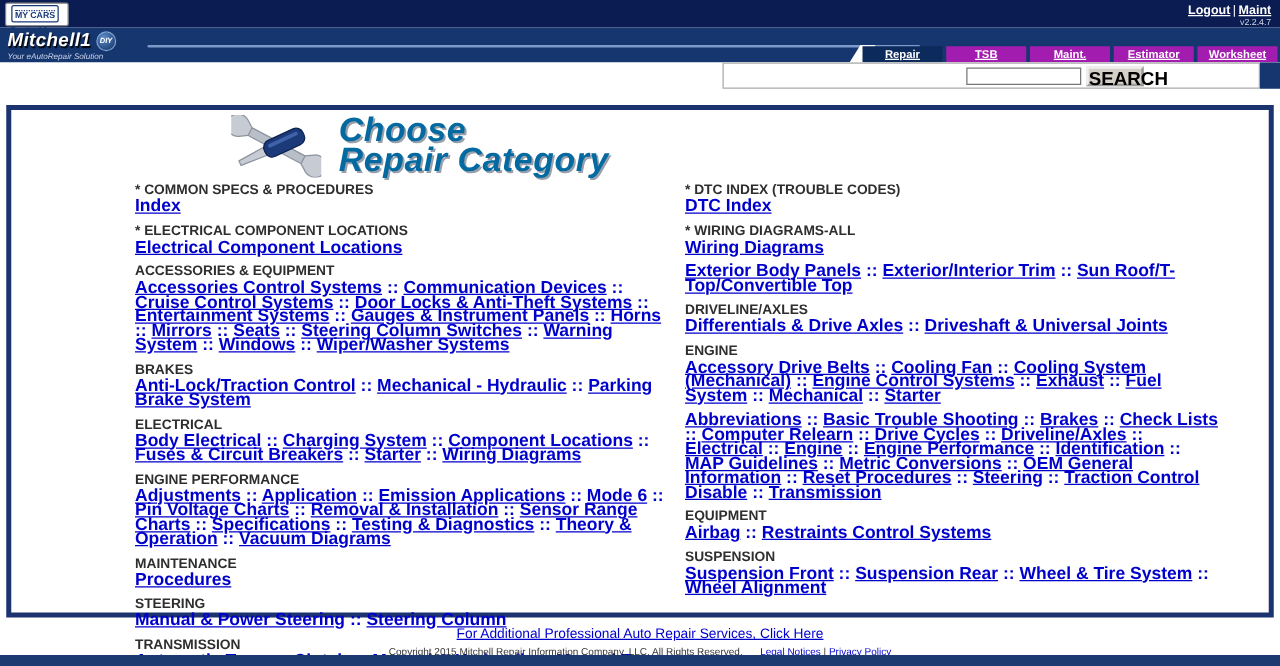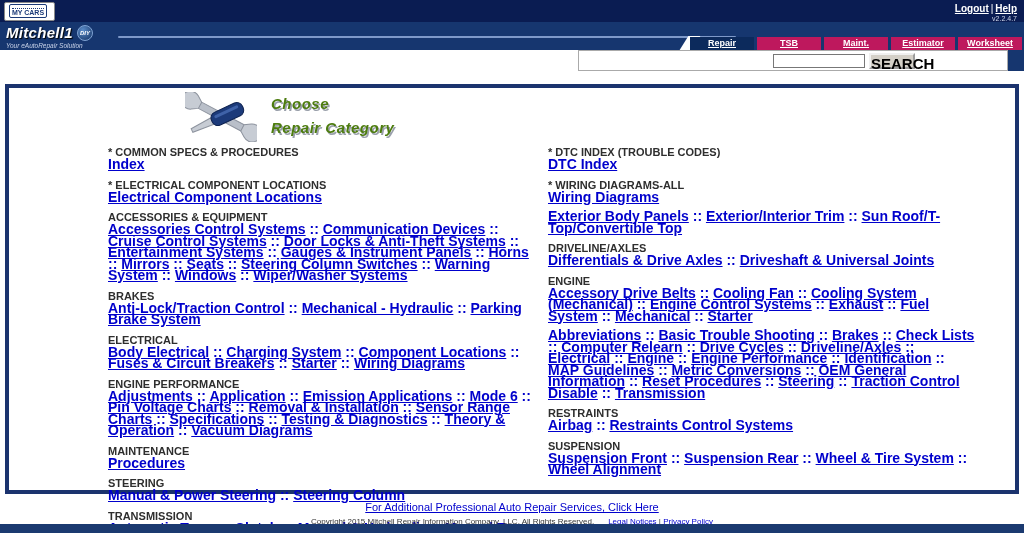--- a/index.html
+++ b/index.html
@@ -20,38 +20,38 @@
   
   .navbar { position:absolute; top:22px; left:0; width:1024px; height:28px; background:#16366f; }
   .logo { position:absolute; left:6px; top:24px; }
   .brand-row { display:flex; align-items:flex-end; gap:4px; }
   .brand { color:#fff; font-style:italic; font-weight:bold; font-size:15px; letter-spacing:0.3px; text-shadow:1px 1px 1px #000; }
   .diy-badge { width:16px; height:16px; border-radius:50%; background:radial-gradient(circle at 35% 30%, #5b8cc9, #123061); border:1px solid #7fa3d4; color:#fff; font-size:6px; font-weight:bold; font-style:italic; display:flex; align-items:center; justify-content:center; }
   .tagline { font-size:6.5px; color:#c8d2e8; font-style:italic; margin-top:1px; }
   .tabs-topline { position:absolute; top:36px; left:118px; width:618px; height:2px; background:#7e99c9; border-radius:2px; }
   .tab-diagonal { position:absolute; top:36px; left:684px; width:12px; height:14px; background:#fff; transform:skewX(-32deg); }
   .tabs { position:absolute; top:37px; right:2px; display:flex; gap:3px; }
-  .tab { width:64px; height:13px; background:#be185d; color:#fff; font-size:9px; font-weight:bold; text-align:center; text-decoration:underline; line-height:13px; cursor:pointer; }
+  .tab { width:64px; height:13px; background:#a21caf; color:#fff; font-size:9px; font-weight:bold; text-align:center; text-decoration:underline; line-height:13px; cursor:pointer; }
   .tab.active { background:#0c2a5c; }
 
   
   .crumb-row { position:absolute; top:50px; left:0; width:1024px; height:22px; background:#fff; }
   .breadcrumb { position:absolute; left:5px; top:4px; font-size:10px; font-weight:bold; color:#1b2f6b;margin-top:40px; }
   .breadcrumb a { color:#0000cc; text-decoration:underline; cursor:pointer; }
   .crumb-sep { color:#1b2f6b; padding:0 2px; }
   .crumb-current { color:#333; }
   .search-strip { position:absolute; top:0; left:578px; width:430px; height:21px; background:#fff; border:1px solid #aaa; }
   .search-input { position:absolute; right:142px; top:3px; width:92px; height:14px; border:1px solid #777; font-size:10px; padding:0 2px; }
   .search-btn { position:absolute; right:92px; top:2px; width:46px; height:16px; background:#d4d0c8; border:2px outset #f0f0f0; font-size:15px; font-weight:bold; color:#000; cursor:pointer; font-family:"Liberation Sans", sans-serif; }
   .search-cap { position:absolute; top:0; right:0; width:16px; height:21px; background:#16366f; }
 
   
   .content-box { position:absolute; top:84px; left:5px; width:1014px; height:410px; border:4px solid #1b336e; background:#fff; }
   .page-head { position:absolute; left:176px; top:4px; display:flex; align-items:flex-start; gap:14px; }
-  .page-title { font-size:15px; font-weight:bold; font-style:italic; color:#4d7c0f; line-height:24px; text-shadow:1.5px 1.5px 0 #9aa0ab; letter-spacing:0.5px; }
+  .page-title { font-size:27px; font-weight:bold; font-style:italic; color:#0369a1; line-height:24px; text-shadow:1.5px 1.5px 0 #9aa0ab; letter-spacing:0.5px; }
   .col { position:absolute; top:58px; width:428px; }
   .col-left { left:99px; }
   .col-right { left:539px; }
   .cat-section { margin-bottom:8px; }
   .cat-heading { font-size:11px; font-weight:bold; color:#2e2e2e; margin-bottom:1px; }
   .cat-links { font-size:14px; line-height:11.5px; }
   .cat-link { color:#0000cc; text-decoration:underline; font-weight:bold; cursor:pointer; }
   .sep { color:#0000cc; font-weight:bold; text-decoration:none; }
 
   
@@ -70,21 +70,21 @@
 
 <div id="screen">
 
   <div class="topbar">
     <div class="garage-btn">
       <span class="plate">MY CARS</span>
       <span class="garage-label">Go to My Garage</span>
     </div>
     <div class="topbar-right">
       <div>
-        <a>Logout</a><span class="top-divider">|</span><a>Help</a>
+        <a>Logout</a><span class="top-divider">|</span><a>Maint</a>
       </div>
       <div class="version">v2.2.4.7</div>
     </div>
   </div>
 
   <div class="navbar"></div>
   <div class="logo">
     <div class="brand-row">
       <span class="brand">Mitchell1</span>
       <span class="diy-badge">DIY</span>
@@ -191,21 +191,21 @@
           <div class="cat-links"><a class="cat-link">Differentials &amp; Drive Axles</a><span class="sep"> :: </span><a class="cat-link">Driveshaft &amp; Universal Joints</a></div>
         </div>
         <div class="cat-section">
           <div class="cat-heading">ENGINE</div>
           <div class="cat-links"><a class="cat-link">Accessory Drive Belts</a><span class="sep"> :: </span><a class="cat-link">Cooling Fan</a><span class="sep"> :: </span><a class="cat-link">Cooling System (Mechanical)</a><span class="sep"> :: </span><a class="cat-link">Engine Control Systems</a><span class="sep"> :: </span><a class="cat-link">Exhaust</a><span class="sep"> :: </span><a class="cat-link">Fuel System</a><span class="sep"> :: </span><a class="cat-link">Mechanical</a><span class="sep"> :: </span><a class="cat-link">Starter</a></div>
         </div>
         <div class="cat-section">
           <div class="cat-links"><a class="cat-link">Abbreviations</a><span class="sep"> :: </span><a class="cat-link">Basic Trouble Shooting</a><span class="sep"> :: </span><a class="cat-link">Brakes</a><span class="sep"> :: </span><a class="cat-link">Check Lists</a><span class="sep"> :: </span><a class="cat-link">Computer Relearn</a><span class="sep"> :: </span><a class="cat-link">Drive Cycles</a><span class="sep"> :: </span><a class="cat-link">Driveline/Axles</a><span class="sep"> :: </span><a class="cat-link">Electrical</a><span class="sep"> :: </span><a class="cat-link">Engine</a><span class="sep"> :: </span><a class="cat-link">Engine Performance</a><span class="sep"> :: </span><a class="cat-link">Identification</a><span class="sep"> :: </span><a class="cat-link">MAP Guidelines</a><span class="sep"> :: </span><a class="cat-link">Metric Conversions</a><span class="sep"> :: </span><a class="cat-link">OEM General Information</a><span class="sep"> :: </span><a class="cat-link">Reset Procedures</a><span class="sep"> :: </span><a class="cat-link">Steering</a><span class="sep"> :: </span><a class="cat-link">Traction Control Disable</a><span class="sep"> :: </span><a class="cat-link">Transmission</a></div>
         </div>
         <div class="cat-section">
-          <div class="cat-heading">RESTRAINTS</div>
+          <div class="cat-heading">EQUIPMENT</div>
           <div class="cat-links"><a class="cat-link">Airbag</a><span class="sep"> :: </span><a class="cat-link">Restraints Control Systems</a></div>
         </div>
         <div class="cat-section">
           <div class="cat-heading">SUSPENSION</div>
           <div class="cat-links"><a class="cat-link">Suspension Front</a><span class="sep"> :: </span><a class="cat-link">Suspension Rear</a><span class="sep"> :: </span><a class="cat-link">Wheel &amp; Tire System</a><span class="sep"> :: </span><a class="cat-link">Wheel Alignment</a></div>
         </div>
       </div>
   </div>
 
   <div class="footer">

